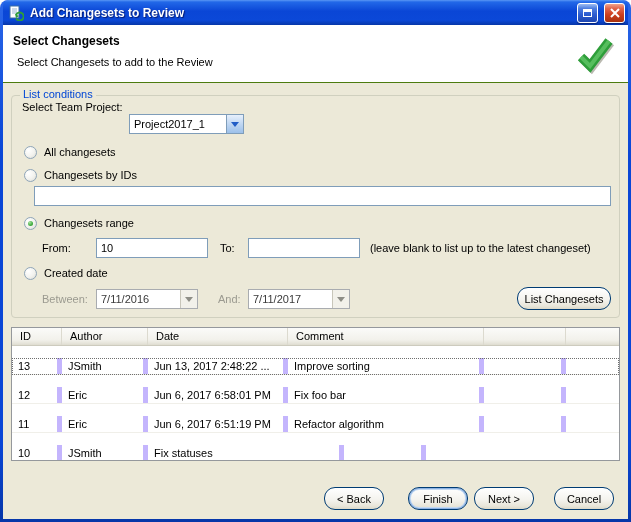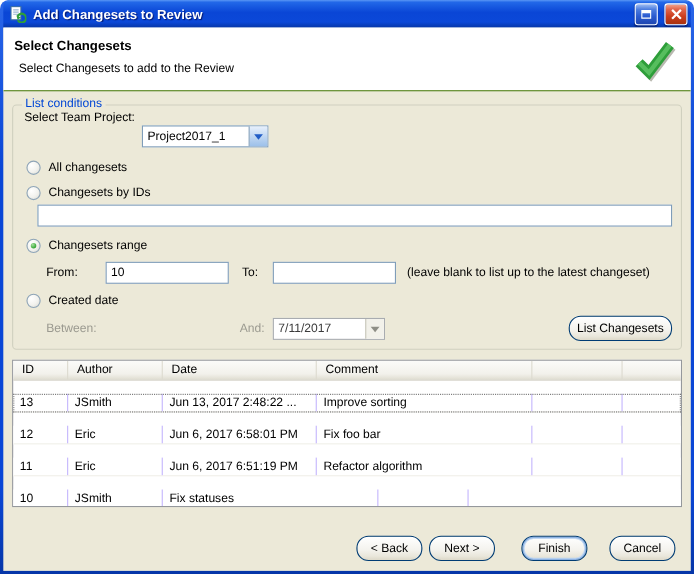--- a/index.html
+++ b/index.html
@@ -105,21 +105,21 @@
     display: flex; flex-direction: column; overflow: hidden; gap: 12px;
   }
   .thead {
     display: flex; height: 18px; flex: none;
     background: linear-gradient(180deg,#FBFBF9 0%,#F2F1EB 70%,#E6E4DA 90%,#DEDCD0 100%);
     border-bottom: 1px solid #CDCBBE;
   }
   .th { padding: 2px 0 0 8px; border-right: 1px solid #DCDACF; white-space: nowrap; overflow: hidden; }
   .trow { display: flex; height: 17px; flex: none; border-bottom: 1px solid #F0EFE9; background: #fff; }
   .trow.selected { outline: 1px dotted #6F6F6F; outline-offset: -1px; }
-  .td { padding: 2px 0 0 6px; border-right: 1px solid #c4b5fd; white-space: nowrap; overflow: hidden; }
+  .td { padding: 2px 0 0 6px; border-right: 5px solid #c4b5fd; white-space: nowrap; overflow: hidden; }
   .c-id { width: 50px; } .c-author { width: 86px; } .c-date { width: 140px; }
   .c-comment { width: 196px; } .c-extra { width: 82px; }
   .c-fill { flex: 1; border-right: none !important; }
 
   
   .btn {
     height: 23px; min-width: 60px; padding: 0 8px;
     border: 1px solid #003C74; border-radius: 11px;
     background: linear-gradient(180deg,#FFFFFF 0%,#F4F3EE 55%,#E9E6DA 85%,#DCD8C8 100%);
     font: inherit; display: flex; align-items: center; justify-content: center;
@@ -203,20 +203,26 @@
       <span class="lbl" style="left:208px; top:146px;">To:</span>
       <input class="txt" style="left: 236px; top: 142px; width: 112px;" value="">
       <span class="lbl" style="left:358px; top:146px;">(leave blank to list up to the latest changeset)</span>
 
       <span class="radio-row" style="top:170px;">
         <span class="rb"></span>
         <span>Created date</span>
       </span>
 
       <span class="lbl disabled" style="left:30px; top:197px;">Between:</span>
+      <span class="combo dcombo" style="left:84px; top:193px; width:102px;">
+        <span class="val">7/11/2016</span>
+        <span class="arrow-btn">
+          <span class="tri-down"></span>
+        </span>
+      </span>
       <span class="lbl disabled" style="left:206px; top:197px;">And:</span>
       <span class="combo dcombo" style="left:236px; top:193px; width:102px;">
         <span class="val">7/11/2017</span>
         <span class="arrow-btn">
           <span class="tri-down"></span>
         </span>
       </span>
 
       <button class="btn group-btn">List Changesets</button>
     </div>
@@ -259,19 +265,19 @@
         <span class="td c-id">10</span>
         <span class="td c-author">JSmith</span>
         <span class="td c-comment">Fix statuses</span>
         <span class="td c-extra"></span>
         <span class="td c-fill"></span>
       </div>
     </div>
 
     <div class="footer">
       <button class="btn">&lt; Back</button>
+      <button class="btn m24 default">Finish</button>
       <button class="btn m6">Next &gt;</button>
-      <button class="btn m24 default">Finish</button>
       <button class="btn m20">Cancel</button>
     </div>
 
   </div>
 </div>
 
 </body></html>

